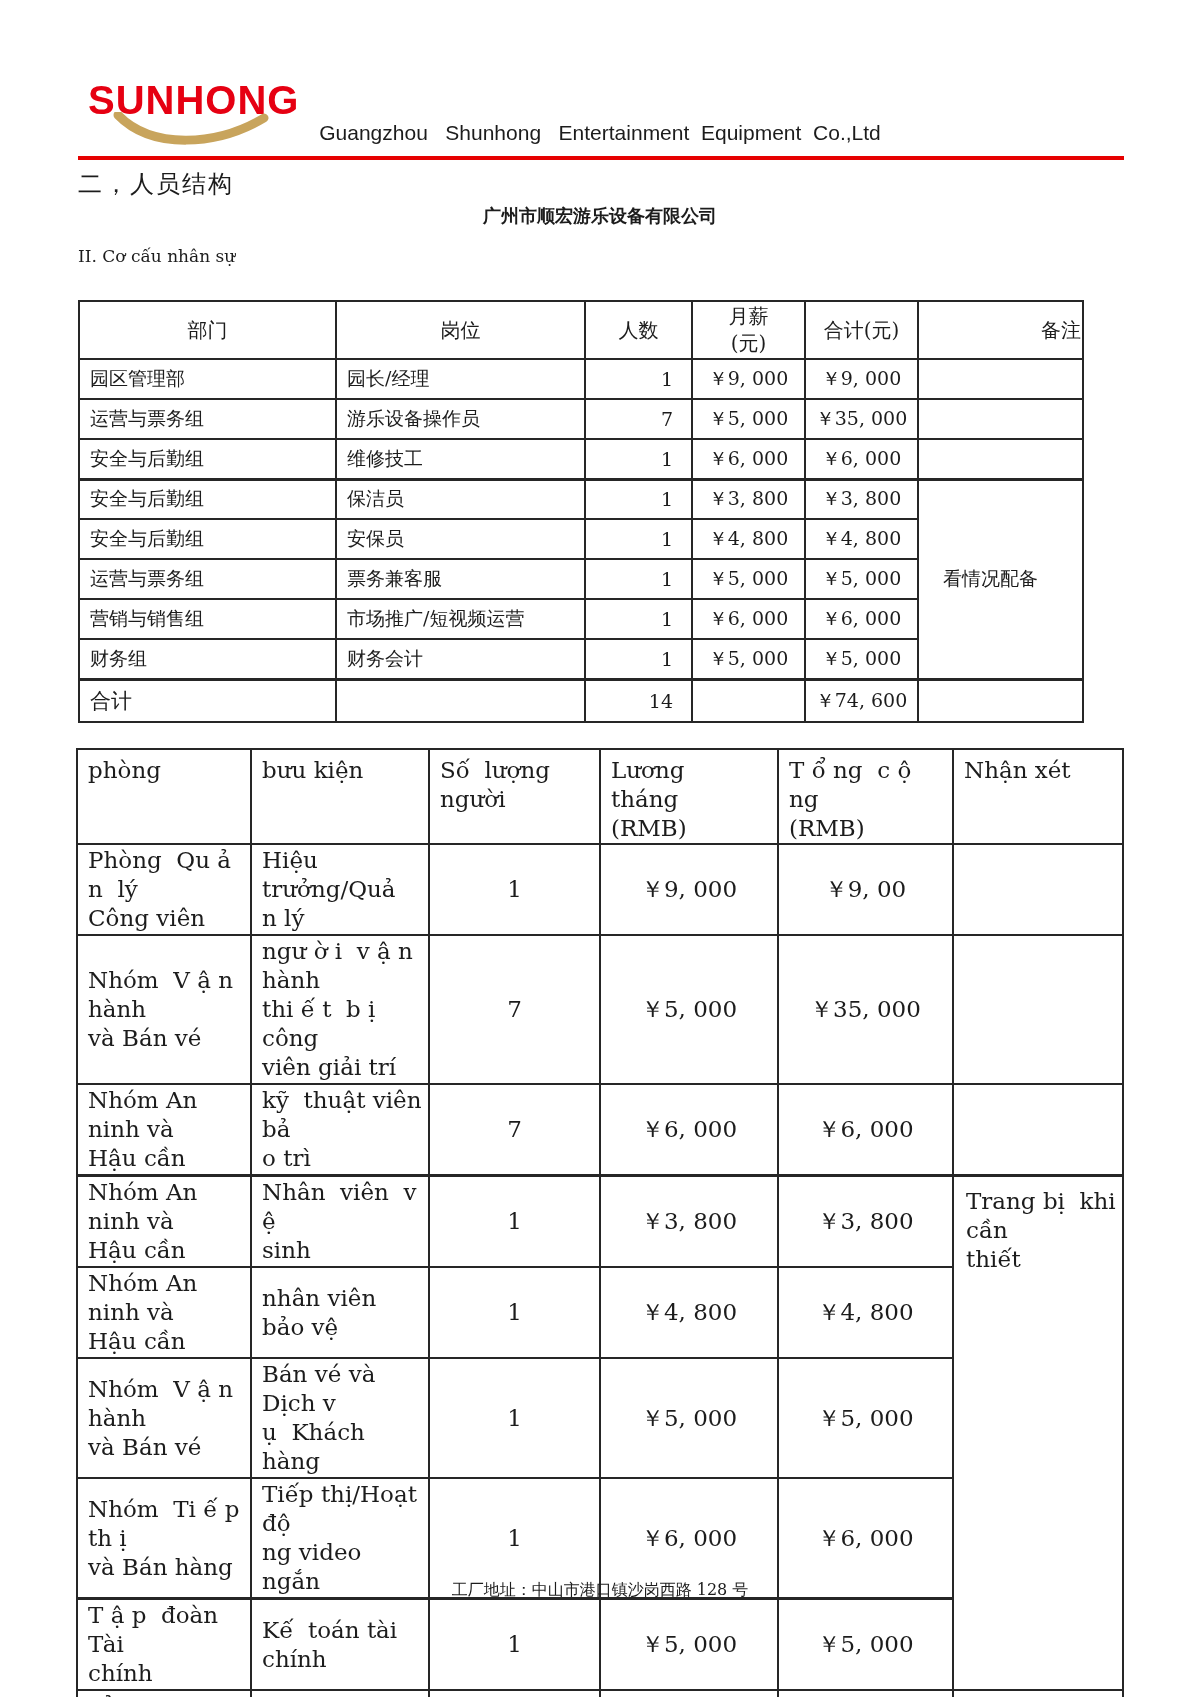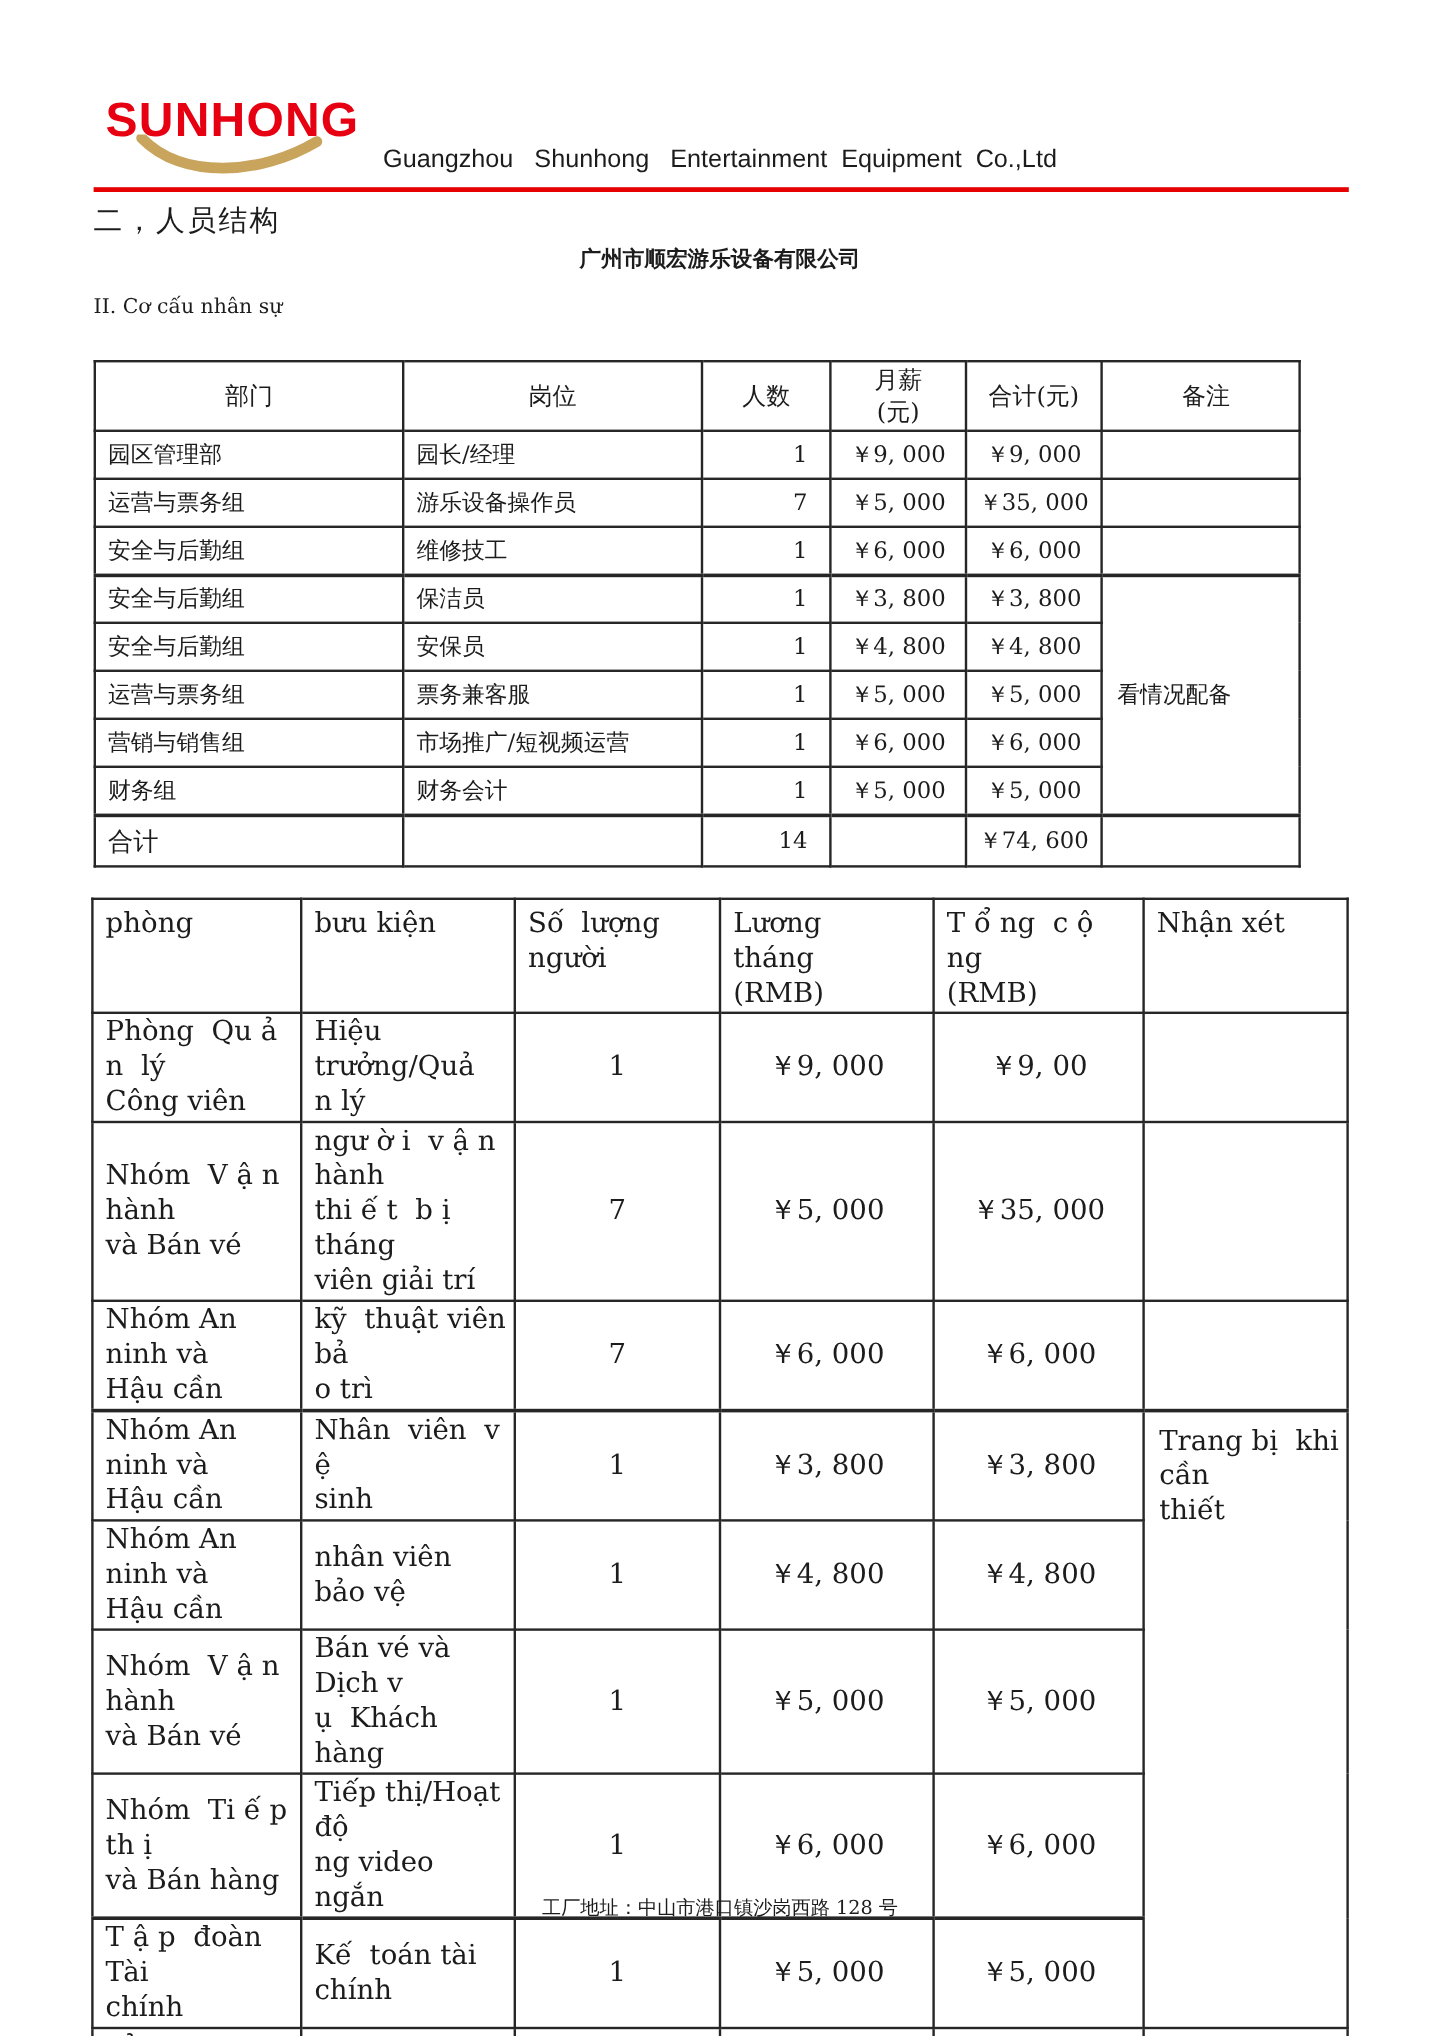--- a/index.html
+++ b/index.html
@@ -26,25 +26,25 @@
   .title-cn { position:absolute; left:78px; top:168px; font-size:24px; font-weight:400; letter-spacing:2px; }
   .title-vi { position:absolute; left:78px; top:246px; font-size:17px; font-weight:400; }
   
   table.tbl { position:absolute; border-collapse:collapse; table-layout:fixed; }
   .tbl td, .tbl th { border:2px solid #262626; white-space:pre-wrap; overflow:hidden;
     font-weight:400; vertical-align:middle; }
   tr.thick td, tr.thick th { border-top:3px solid #262626; }
   
   .tbl-cn { left:78px; top:300px; width:1004px; font-size:19px; }
   .tbl-cn th { font-size:20px; text-align:center; }
-  .tbl-cn th.remark-h { text-align:center; padding-left:10px; }
+  .tbl-cn th.remark-h { text-align:right; padding-left:10px; }
   .tbl-cn td.t { text-align:left; padding-left:10px; padding-right:6px; }
   .tbl-cn td.n { text-align:right; padding-right:18px; }
   .tbl-cn td.m { text-align:center; }
-  .tbl-cn td.merged { text-align:left; padding-left:12px; vertical-align:middle;margin-left:29px; }
+  .tbl-cn td.merged { text-align:left; padding-left:24px; vertical-align:middle;margin-left:29px; }
   .tbl-cn tr.total td { font-size:21px; }
   .tbl-cn tr.total td.m, .tbl-cn tr.total td.n { font-size:19px; }
   
   .tbl-vi { left:76px; top:748px; width:1046px; font-size:23px; line-height:29px; }
   .tbl-vi th { text-align:left; vertical-align:top; padding:6px 6px 0 10px; }
   .tbl-vi td.t { text-align:left; padding-left:10px; padding-right:4px; }
   .tbl-vi td.n, .tbl-vi td.m { text-align:center; }
   .tbl-vi td.merged { text-align:left; vertical-align:top; padding:10px 6px 0 12px; }
   
   .footer { position:absolute; left:0; top:1522px; width:100%; text-align:center;
@@ -188,21 +188,21 @@
 n lý</td>
       <td class="n">1</td>
       <td class="m">￥9, 000</td>
       <td class="m">￥9, 00</td>
       <td class="t"></td>
     </tr>
     <tr style="height:88px">
       <td class="t">Nhóm  V ậ n  hành
 và Bán vé</td>
       <td class="t">ngư ờ i  v ậ n  hành
-thi ế t  b ị   tháng
+thi ế t  b ị   công
 viên giải trí</td>
       <td class="n">7</td>
       <td class="m">￥5, 000</td>
       <td class="m">￥35, 000</td>
       <td class="t"></td>
     </tr>
     <tr style="height:60px">
       <td class="t">Nhóm An ninh và
 Hậu cần</td>
       <td class="t">kỹ  thuật viên bả

